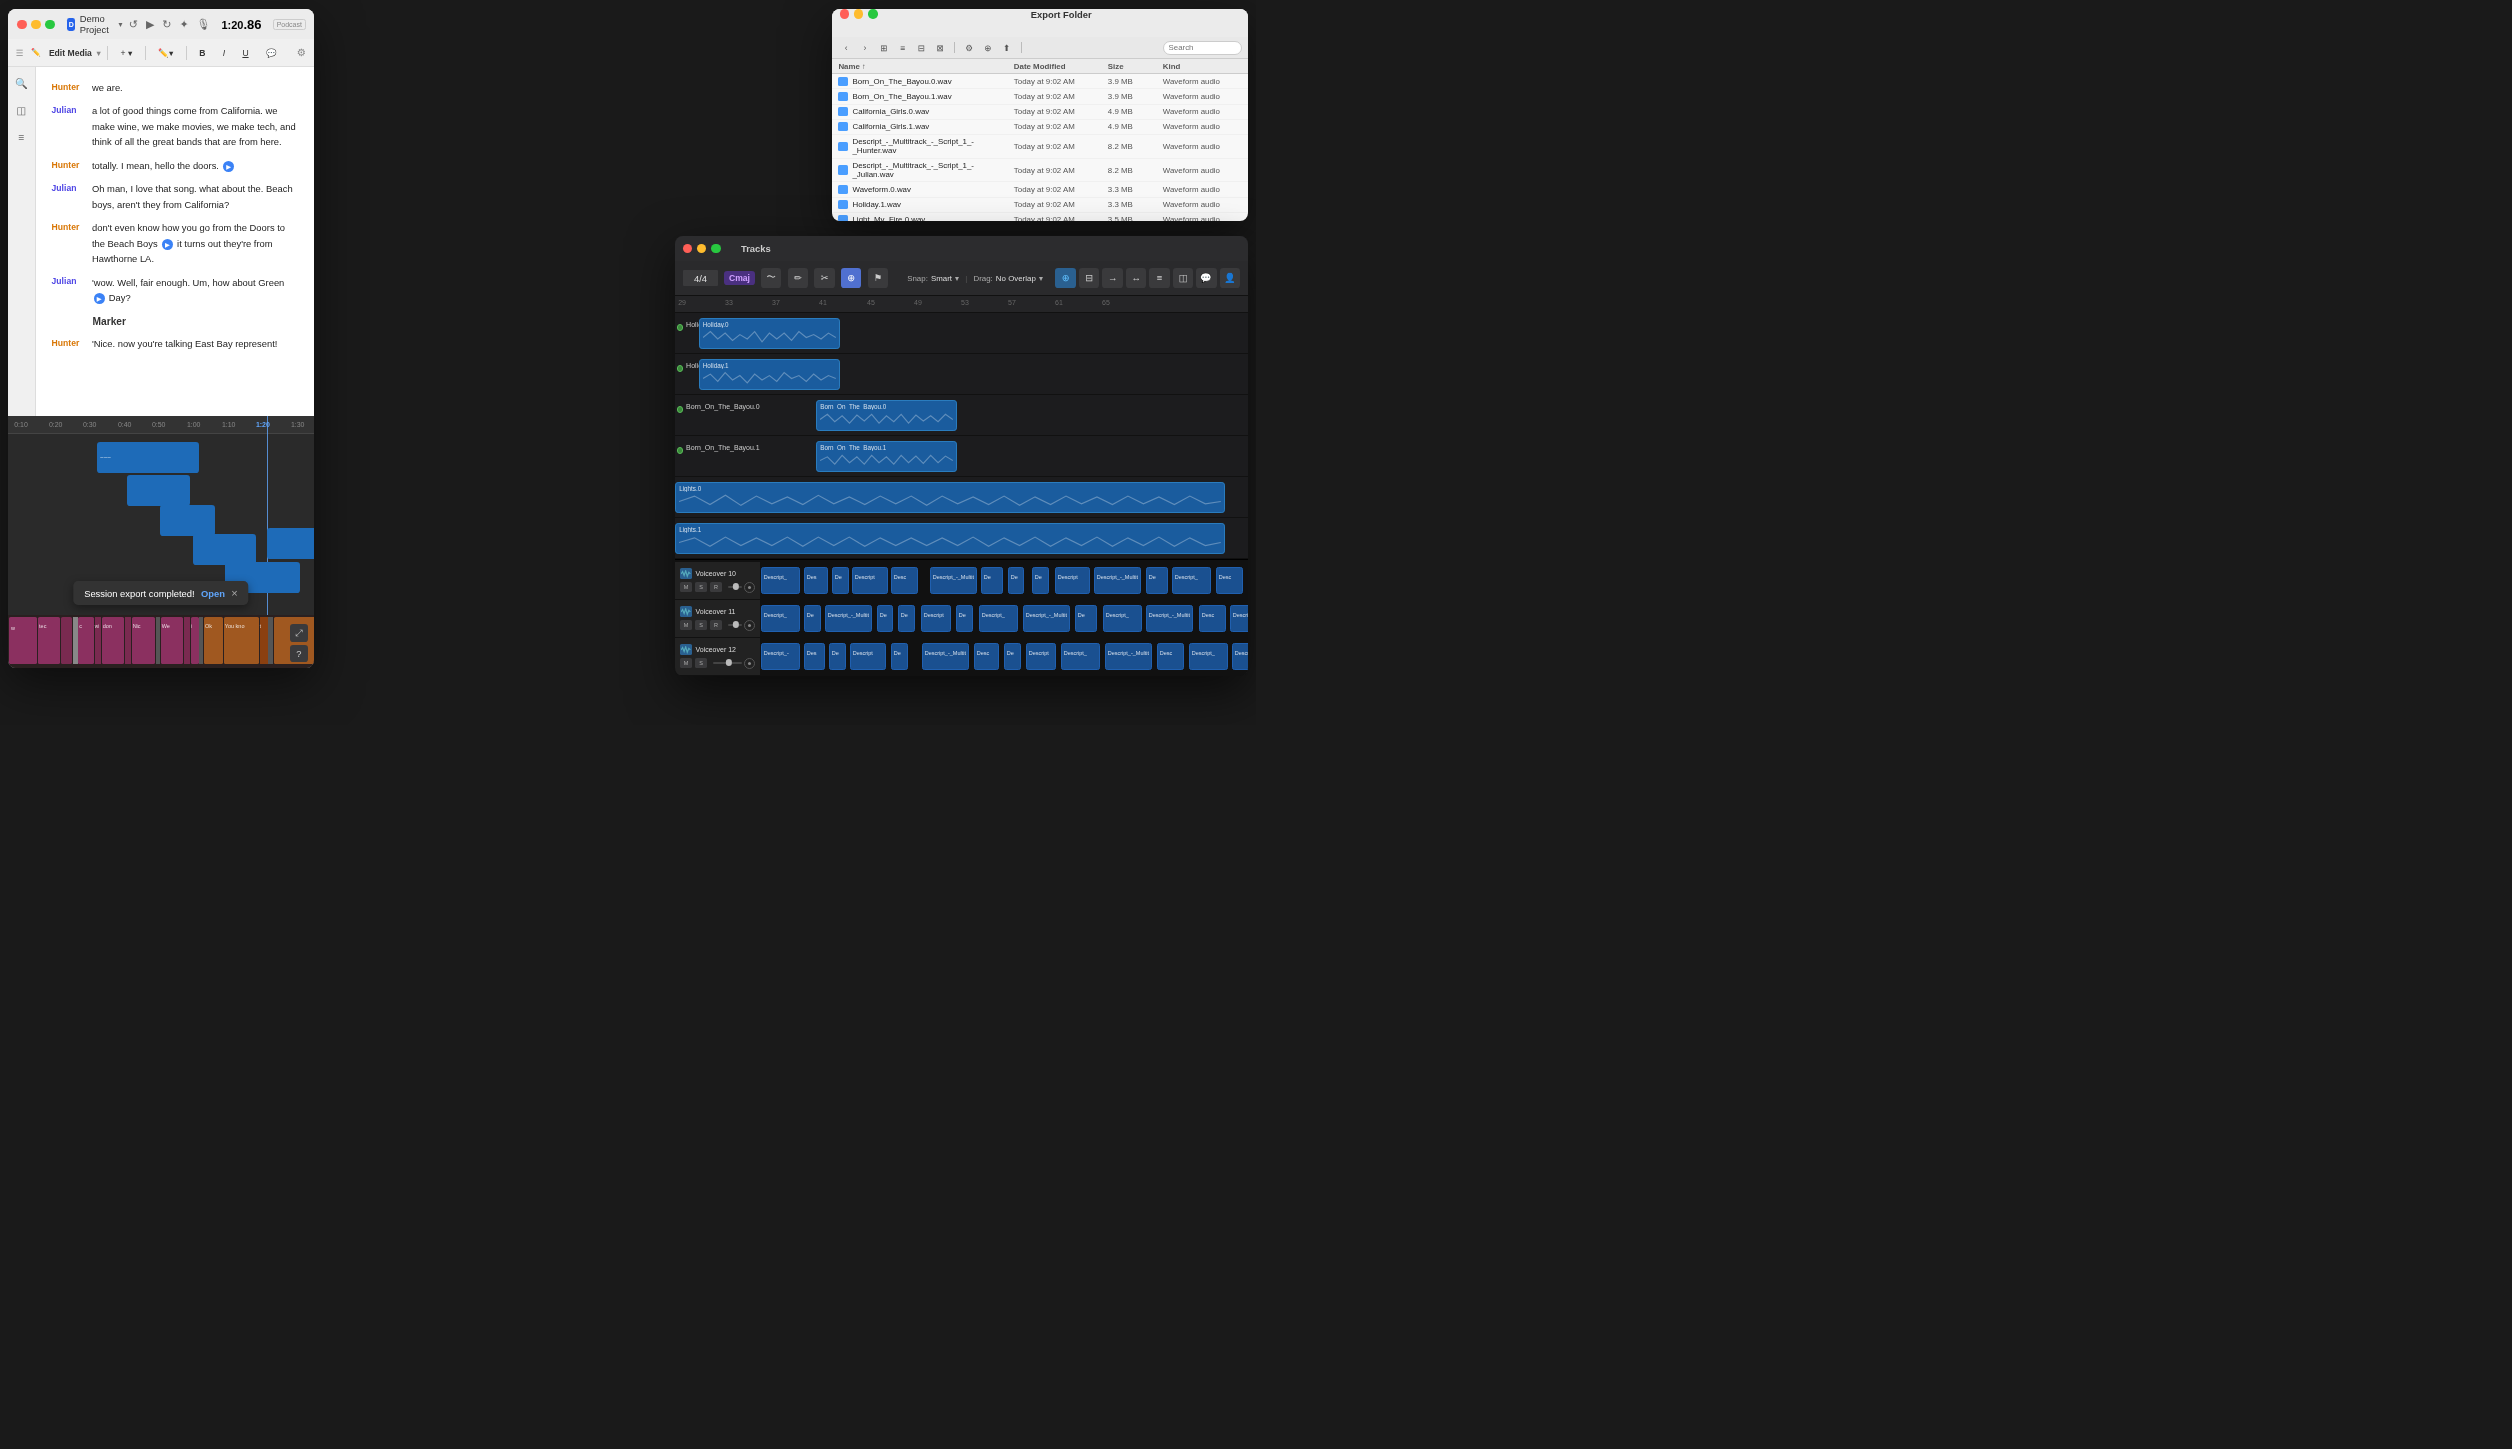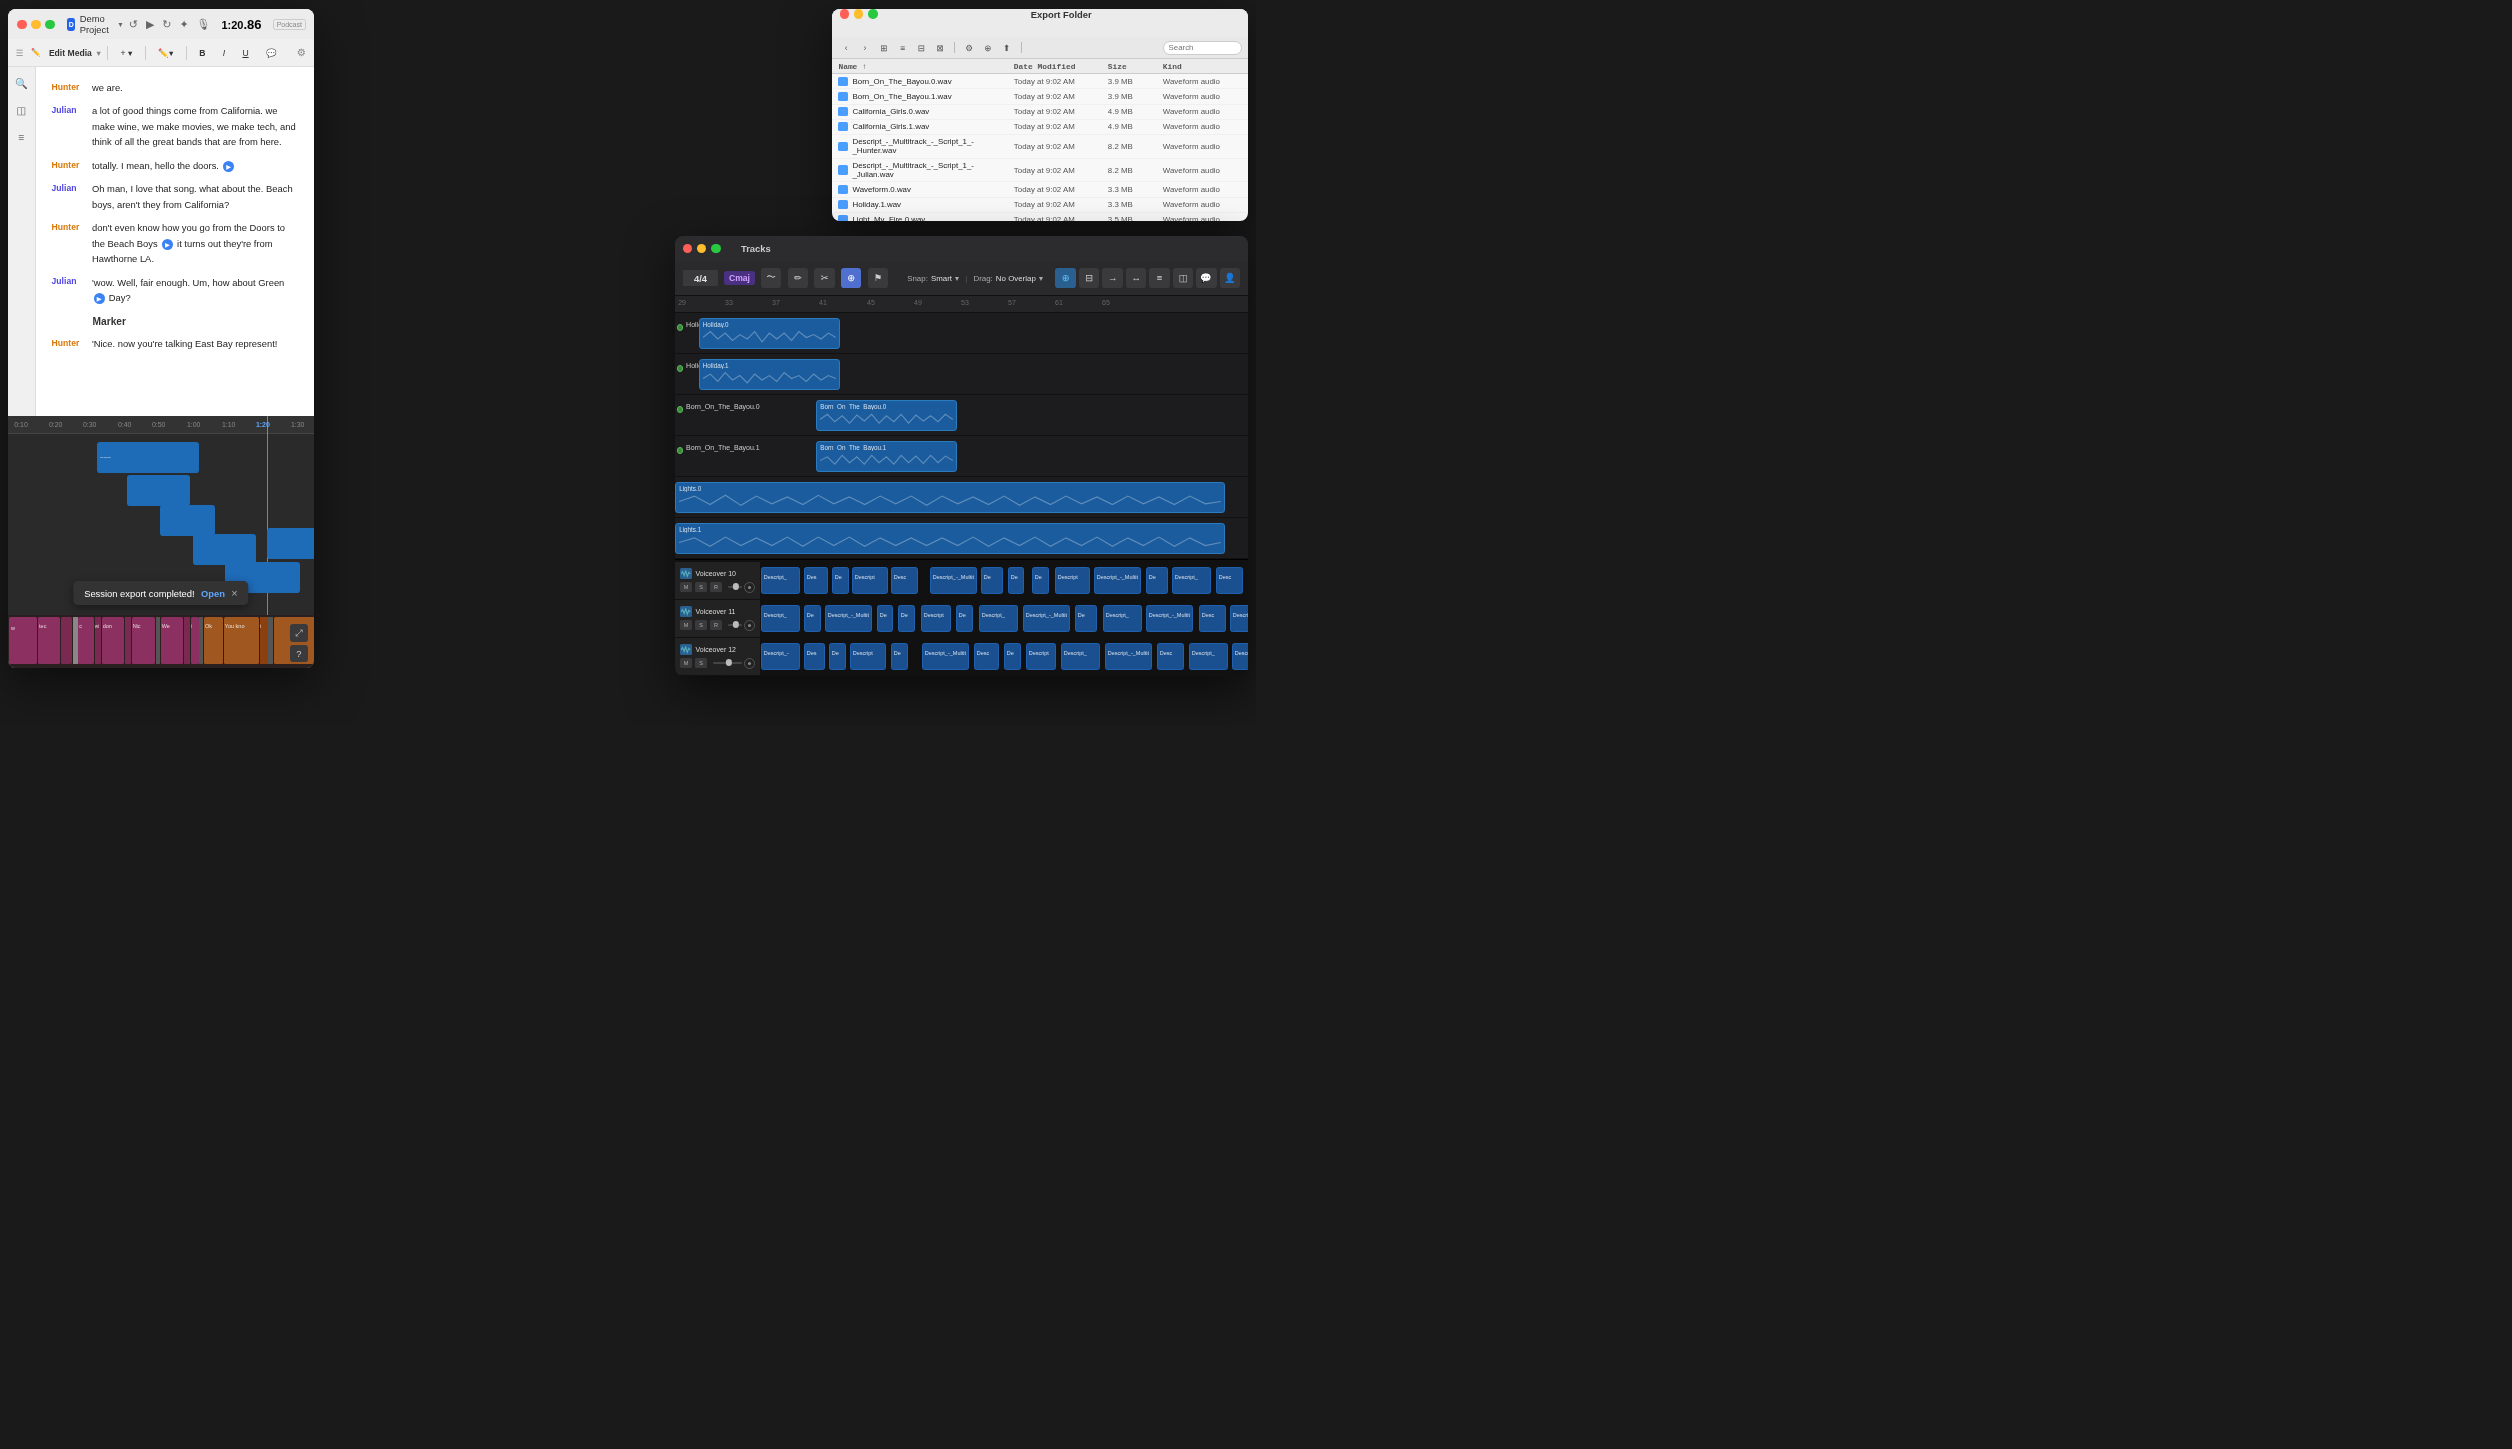--- a/index.html
+++ b/index.html
@@ -336,21 +336,20 @@
       flex: 1;
       overflow-y: auto;
     }
 
     .file-table-header {
       display: grid;
       grid-template-columns: 1fr 94px 55px 79px;
       background: #ececec;
       border-bottom: 0.8px solid #ccc;
       padding: 2.4px 6.3px;
-      font-family: Liberation Mono, monospace;
     }
 
     .file-th {
       font-size: 7.9px;
       font-weight: 600;
       color: #555;
     }
 
     .file-row {
       display: grid;
@@ -424,21 +423,21 @@
       gap: 6.3px;
       flex-shrink: 0;
     }
 
     .daw-time-sig {
       background: #3a3a3c;
       border-radius: 1px;
       padding: 2.4px 4.7px;
       color: #e0e0e0;
       font-size: 9.4px;
-      font-weight: 700;
+      font-weight: 400;
       min-width: 35px;
       text-align: center;
     }
 
     .daw-key-sig {
       background: #4a3080;
       border-radius: 3.1px;
       padding: 2.4px 4.7px;
       color: #d0a0ff;
       font-size: 8.6px;

